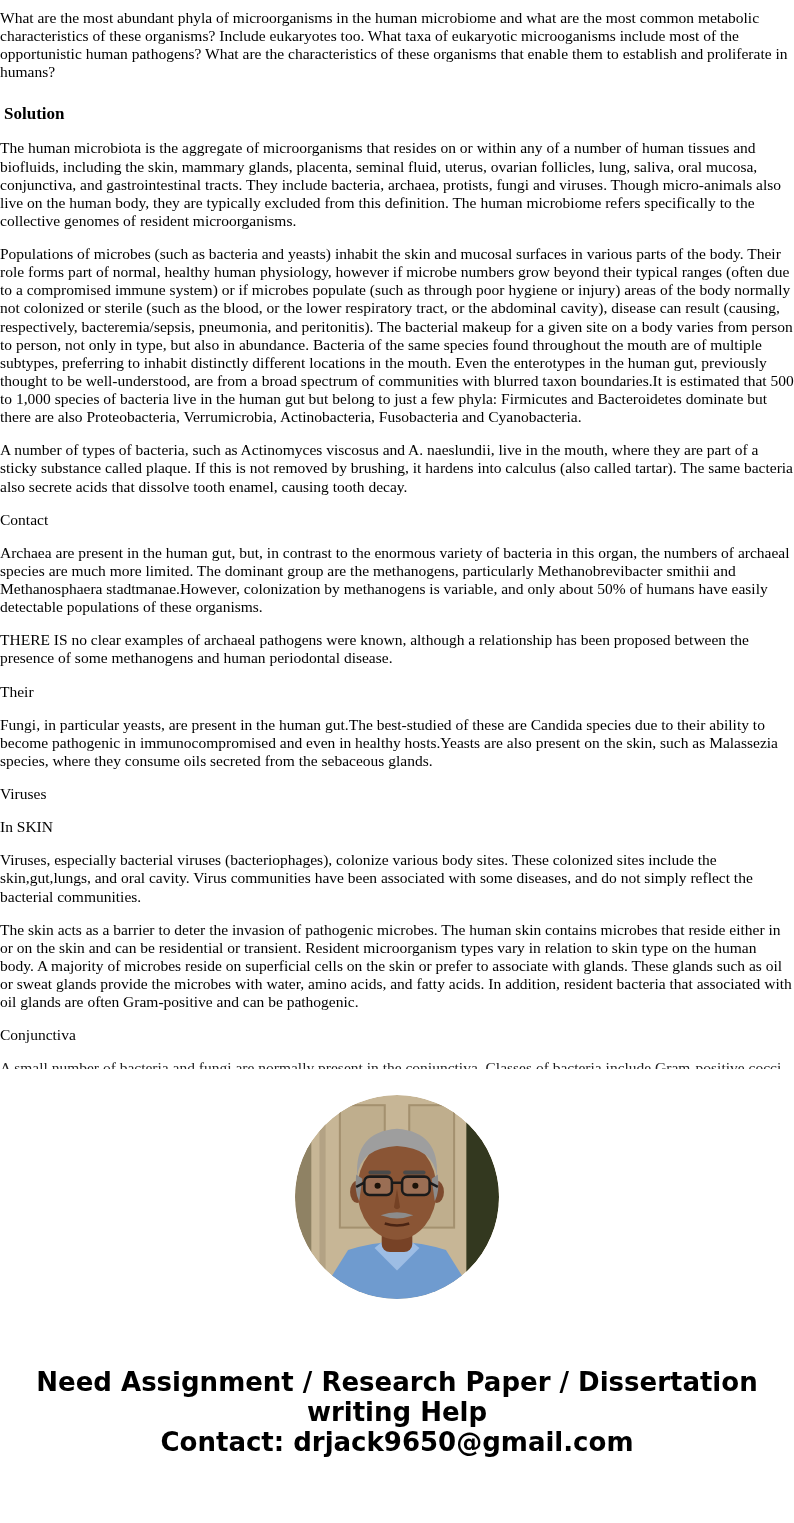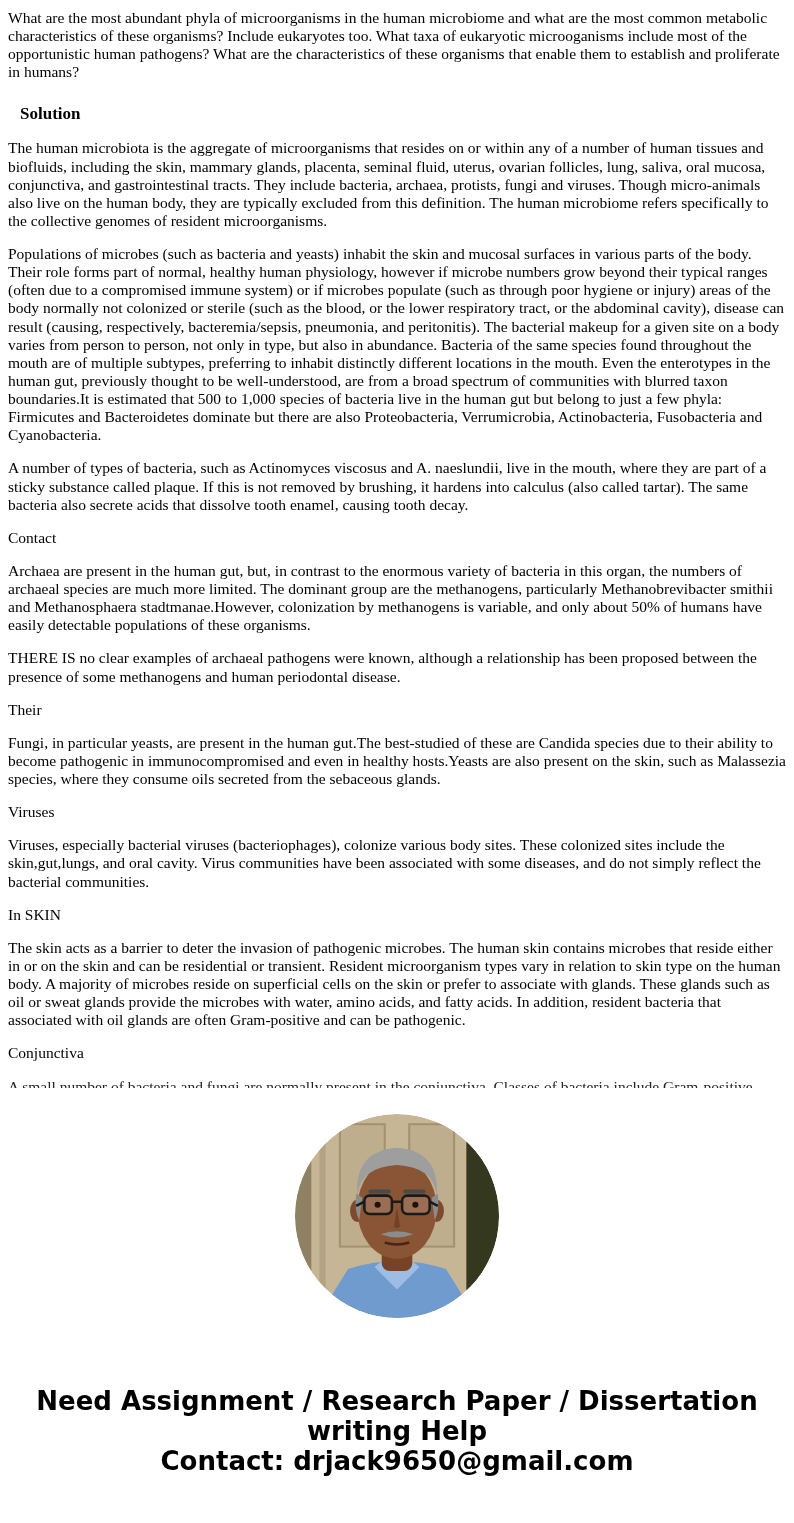--- a/index.html
+++ b/index.html
@@ -9,33 +9,33 @@
   }
   body {
     width: 794px;
     min-height: 1523px;
     font-family: "Liberation Serif", serif;
     font-size: 15.5px;
     line-height: 1.17;
     color: #000000;
   }
   .doc {
-    padding: 0 8px;
+    padding: 0 0;
   }
   .doc p {
     margin: 15px 0;
   }
   .doc p.first {
     margin-top: 9px;
   }
   .solution-heading {
     font-family: "Liberation Serif", serif;
     font-size: 17px;
     font-weight: bold;
-    margin: 22px 0 16px 12px;
+    margin: 22px 0 16px 4px;
   }
   .clipped-paragraph {
     height: 10px;
     overflow: hidden;
     margin-bottom: 0;
     color: #222;
   }
   .photo-wrap {
     display: flex;
     justify-content: center;
@@ -83,23 +83,23 @@
   <p>Archaea are present in the human gut, but, in contrast to the enormous variety of bacteria in this organ, the numbers of archaeal species are much more limited. The dominant group are the methanogens, particularly Methanobrevibacter smithii and Methanosphaera stadtmanae.However, colonization by methanogens is variable, and only about 50% of humans have easily detectable populations of these organisms.</p>
 
   <p>THERE IS no clear examples of archaeal pathogens were known, although a relationship has been proposed between the presence of some methanogens and human periodontal disease.</p>
 
   <p>Their</p>
 
   <p>Fungi, in particular yeasts, are present in the human gut.The best-studied of these are Candida species due to their ability to become pathogenic in immunocompromised and even in healthy hosts.Yeasts are also present on the skin, such as Malassezia species, where they consume oils secreted from the sebaceous glands.</p>
 
   <p>Viruses</p>
 
+  <p>In SKIN</p>
+
   <p>Viruses, especially bacterial viruses (bacteriophages), colonize various body sites. These colonized sites include the skin,gut,lungs, and oral cavity. Virus communities have been associated with some diseases, and do not simply reflect the bacterial communities.</p>
-
-  <p>In SKIN</p>
 
   <p>The skin acts as a barrier to deter the invasion of pathogenic microbes. The human skin contains microbes that reside either in or on the skin and can be residential or transient. Resident microorganism types vary in relation to skin type on the human body. A majority of microbes reside on superficial cells on the skin or prefer to associate with glands. These glands such as oil or sweat glands provide the microbes with water, amino acids, and fatty acids. In addition, resident bacteria that associated with oil glands are often Gram-positive and can be pathogenic.</p>
 
   <p>Conjunctiva</p>
 
   <p class="clipped-paragraph">A small number of bacteria and fungi are normally present in the conjunctiva. Classes of bacteria include Gram-positive cocci and Gram-negative rods.</p>
 
 </div>
 
 <div class="photo-wrap">

